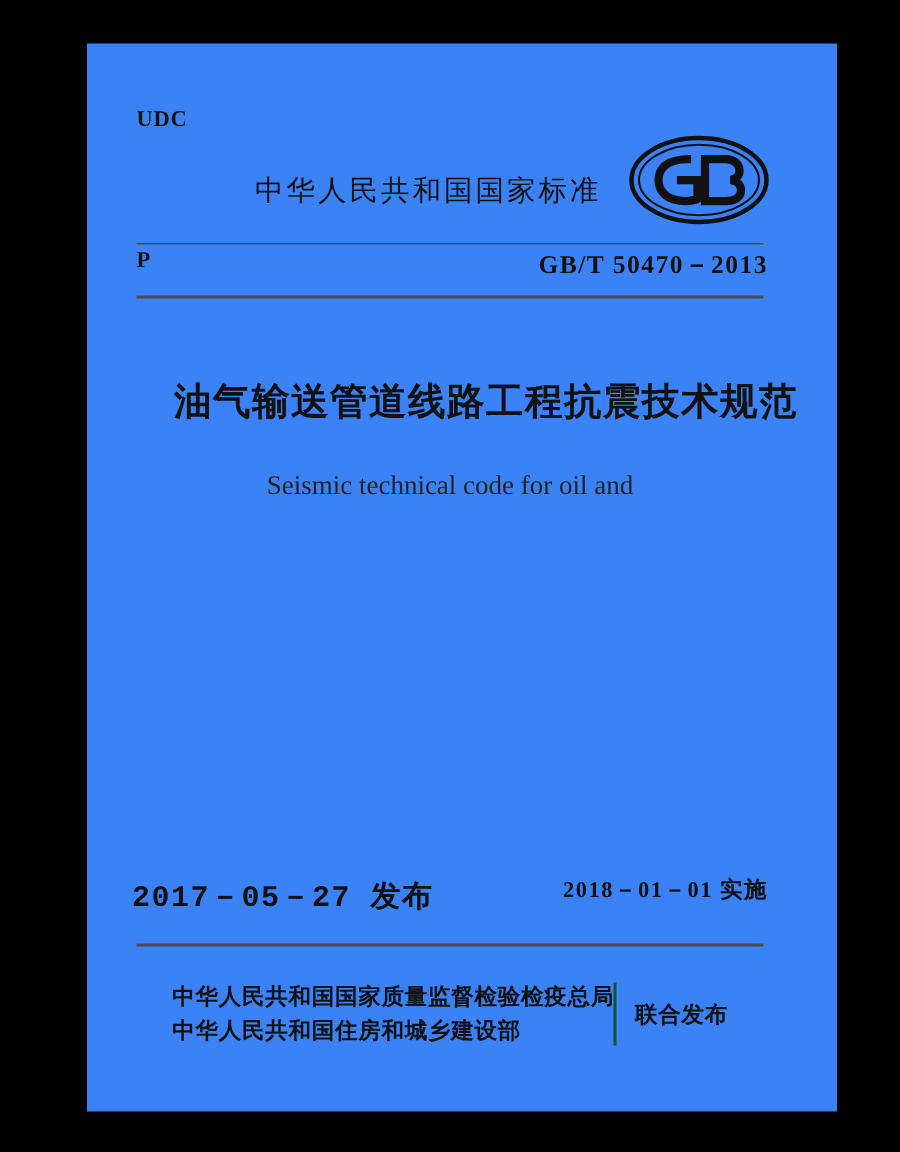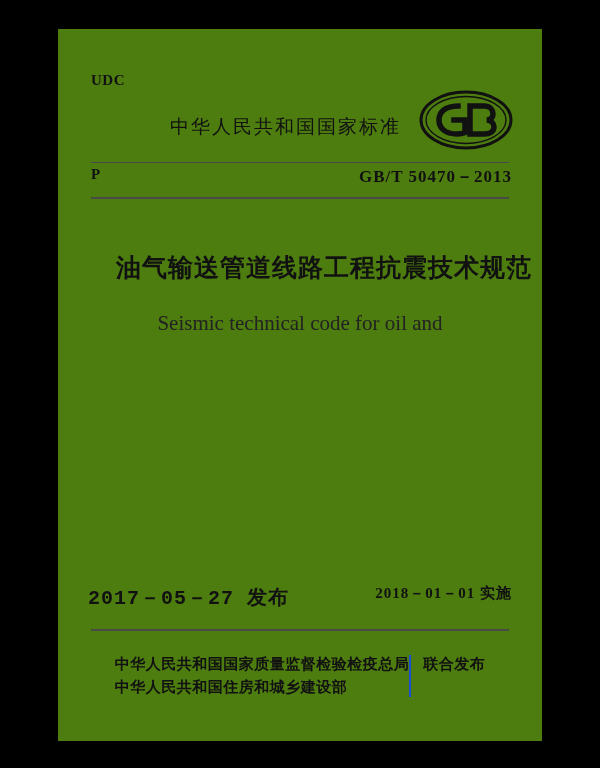--- a/index.html
+++ b/index.html
@@ -12,21 +12,22 @@
   }
   body {
     font-family: "Liberation Serif", serif;
   }
   .page-frame {
     position: absolute;
     left: 58px;
     top: 29px;
     width: 484px;
     height: 712px;
-    background: #4d7c0f;
+    background: #3b82f6;
+    padding-left: 16px;
   }
   .page-inner {
     position: absolute;
     left: 0;
     top: 0;
     width: 484px;
     height: 712px;
     box-sizing: border-box;
   }
   .udc {
@@ -104,21 +105,21 @@
     color: #111;
     margin-left: 24px;
   }
   .title-en {
     position: absolute;
     left: 0;
     top: 282px;
     width: 484px;
     text-align: center;
     font-family: "Liberation Serif", serif;
-    font-size: 21px;
+    font-size: 18px;
     line-height: 25px;
     color: #222;
   }
   .dates {
     position: absolute;
     left: 0;
     top: 555px;
     width: 484px;
   }
   .date-issue {
@@ -162,25 +163,25 @@
   .issuer-names {
     font-family: "DejaVu Sans", sans-serif;
     font-weight: bold;
     font-size: 15px;
     line-height: 23px;
     letter-spacing: 0.5px;
     color: #111;
     text-align: left;
   }
   .joint-wrap {
-    border-left: 2px solid #1d4ed8;
+    border-left: 2px solid #14532d;
     padding-left: 12px;
     height: 42px;
     display: flex;
-    align-items: flex-start;
+    align-items: center;
   }
   .joint-release {
     font-family: "DejaVu Sans", sans-serif;
     font-weight: bold;
     font-size: 15px;
     letter-spacing: 0.5px;
     color: #111;
   }
 </style>
 </head>

